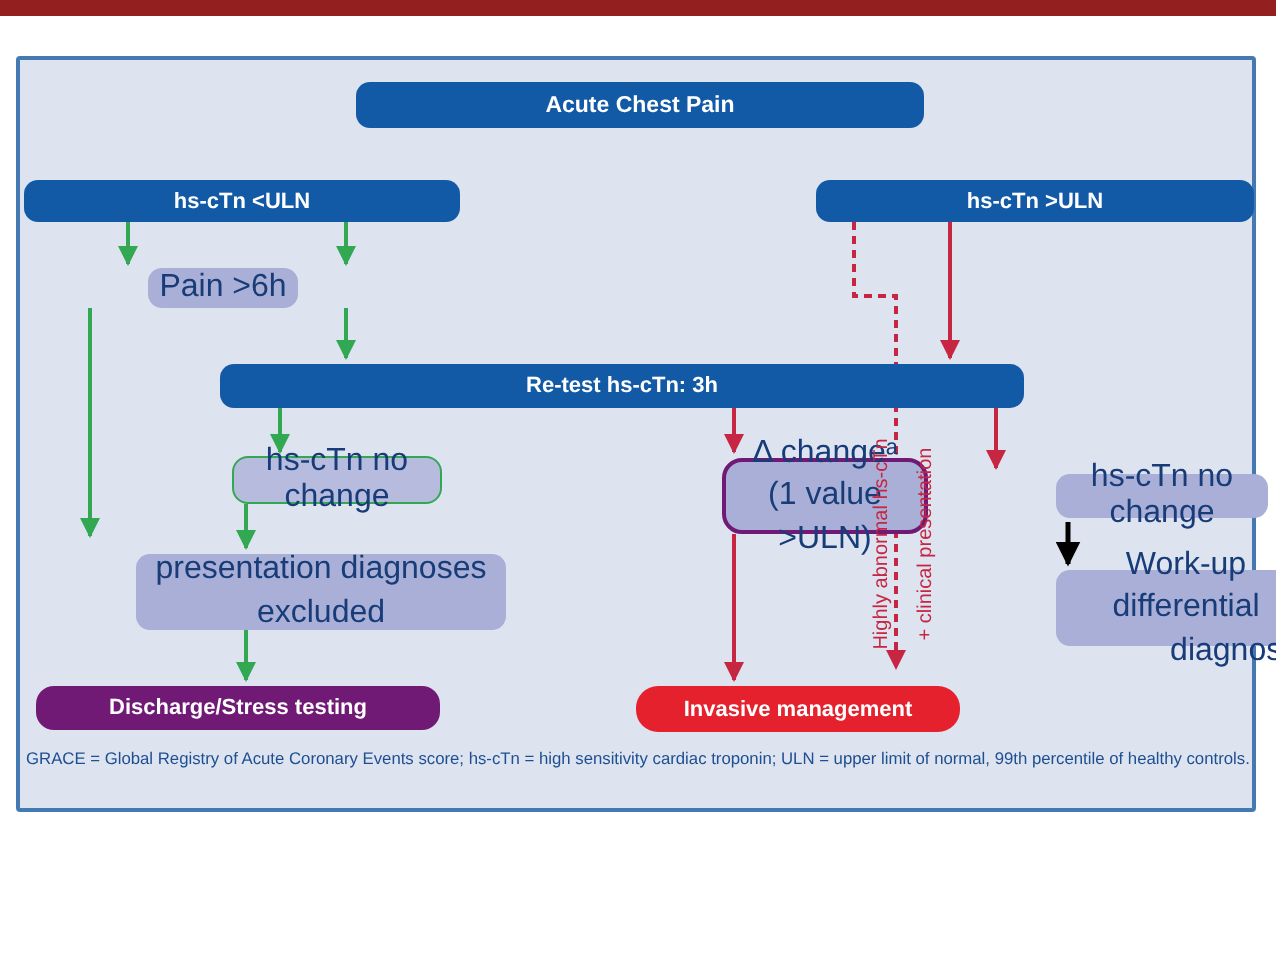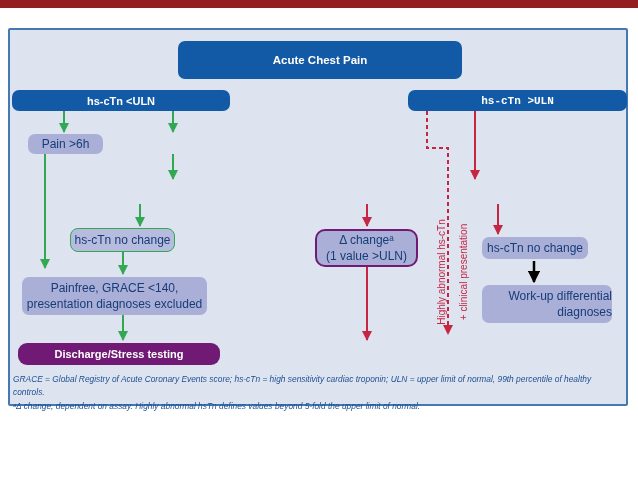--- a/index.html
+++ b/index.html
@@ -3,30 +3,30 @@
 <meta charset="utf-8">
 <style>
   html,body{margin:0;padding:0;background:#ffffff;}
   body{font-family:"Liberation Sans","DejaVu Sans",sans-serif;}
   .stage{position:relative;width:638px;height:479px;background:#ffffff;overflow:hidden;}
   .top-stripe{position:absolute;left:0;top:0;width:638px;height:8px;background:#941f1f;}
   .panel{position:absolute;left:8px;top:28px;width:620px;height:378px;background:#dee3f0;border:2px solid #4579b2;border-radius:2px;box-sizing:border-box;}
   .arrows{position:absolute;left:0;top:0;width:638px;height:479px;z-index:1;}
   .node{position:absolute;z-index:2;display:flex;align-items:center;justify-content:center;text-align:center;box-sizing:border-box;}
   .blue{background:#125aa6;color:#ffffff;font-weight:bold;border-radius:7px;}
-  .lav{background:#a9afd6;color:#173c78;border-radius:7px;font-size:12px;}
+  .lav{background:#a9afd6;color:#173c78;border-radius:7px;font-size:16px;margin-left:46px;}
   .blue.big{font-size:11.5px;}
   .blue.bar{font-size:11px;}
   .green-border{background:#b7bcdf;border:1.5px solid #33a852;border-radius:8px;}
   .red-border{background:#a9afd6;border:2px solid #701a75;border-radius:10px;}
   .two-line{flex-direction:column;line-height:1.35;}
   .go{background:#701a75;color:#ffffff;font-weight:bold;font-size:11px;border-radius:9px;}
   .stop{background:#e5212e;color:#ffffff;font-weight:bold;font-size:11px;border-radius:11px;}
   .rot{position:absolute;z-index:3;color:#c62641;font-size:10px;font-weight:500;white-space:nowrap;transform:translate(-50%,-50%) rotate(-90deg);}
-  .footnote{position:absolute;left:13px;top:373px;width:612px;z-index:2;color:#1d4f91;font-size:8.4px;line-height:1.6;font-style:italic;}
+  .footnote{position:absolute;left:13px;top:373px;width:612px;z-index:2;color:#1d4f91;font-size:8.4px;line-height:1.6;}
 </style>
 </head>
 <body>
 
 <div class="stage">
   <div class="top-stripe"></div>
   <div class="panel"></div>
 
   <svg class="arrows" width="638" height="479" viewBox="0 0 638 479">
     <defs>
@@ -51,66 +51,70 @@
 
     <line x1="367" y1="204" x2="367" y2="226" stroke="#c62641" stroke-width="2" marker-end="url(#ar)"></line>
     <line x1="367" y1="267" x2="367" y2="340" stroke="#c62641" stroke-width="2" marker-end="url(#ar)"></line>
     <line x1="475" y1="111" x2="475" y2="179" stroke="#c62641" stroke-width="2" marker-end="url(#ar)"></line>
     <line x1="498" y1="204" x2="498" y2="234" stroke="#c62641" stroke-width="2" marker-end="url(#ar)"></line>
     <polyline points="427,111 427,148 448,148 448,334" fill="none" stroke="#c62641" stroke-width="2" stroke-dasharray="4 3" marker-end="url(#ar)"></polyline>
 
     <line x1="534" y1="261" x2="534" y2="282" stroke="#000000" stroke-width="2.5" marker-end="url(#ab)"></line>
   </svg>
 
-  <div class="node blue big" style="left:178px;top:41px;width:284px;height:38px;">
+  <div class="node blue big" style="left:178px;top:41px;width:284px;height:23px;">
     <span>Acute Chest Pain</span>
   </div>
 
   <div class="node blue bar" style="left:12px;top:90px;width:218px;height:21px;">
     <span>hs-cTn &lt;ULN</span>
   </div>
 
-  <div class="node blue bar" style="left:408px;top:90px;width:219px;height:21px;font-family:Liberation Mono, monospace;">
+  <div class="node blue bar" style="left:408px;top:90px;width:219px;height:21px;">
     <span>hs-cTn &gt;ULN</span>
   </div>
 
   <div class="node lav" style="left:28px;top:134px;width:75px;height:20px;">
     <span>Pain &gt;6h</span>
   </div>
 
 
+  <div class="node blue bar" style="left:110px;top:182px;width:402px;height:22px;">
+    <span>Re-test hs-cTn: 3h</span>
+  </div>
 
   <div class="node lav green-border" style="left:70px;top:228px;width:105px;height:24px;">
     <span>hs-cTn no change</span>
   </div>
 
   <div class="node lav red-border two-line" style="left:315px;top:229px;width:103px;height:38px;">
     <span>Δ changeᵃ</span>
     <span>(1 value &gt;ULN)</span>
   </div>
 
   <div class="node lav" style="left:482px;top:237px;width:106px;height:22px;">
     <span>hs-cTn no change</span>
   </div>
 
   <div class="node lav two-line" style="left:22px;top:277px;width:185px;height:38px;">
-    <span>Painfree, GRACE &lt;140,</span>
     <span>presentation diagnoses excluded</span>
   </div>
 
   <div class="node lav two-line" style="left:482px;top:285px;width:130px;height:38px;align-items:flex-end;">
     <span>Work-up differential</span>
     <span>diagnoses</span>
   </div>
 
   <div class="node go" style="left:18px;top:343px;width:202px;height:22px;">
     <span>Discharge/Stress testing</span>
   </div>
 
+  <div class="node stop" style="left:318px;top:343px;width:162px;height:23px;">
+    <span>Invasive management</span>
+  </div>
 
   <div class="rot" style="left:441px;top:272px;">Highly abnormal hs-cTn</div>
   <div class="rot" style="left:463px;top:272px;">+ clinical presentation</div>
 
   <div class="footnote">
     <div>GRACE = Global Registry of Acute Coronary Events score; hs-cTn = high sensitivity cardiac troponin; ULN = upper limit of normal, 99th percentile of healthy controls.</div>
-    <div>ᵃΔ change, dependent on assay. Highly abnormal hsTn defines values beyond 5-fold the upper limit of normal.</div>
   </div>
 </div>
 
 </body></html>

